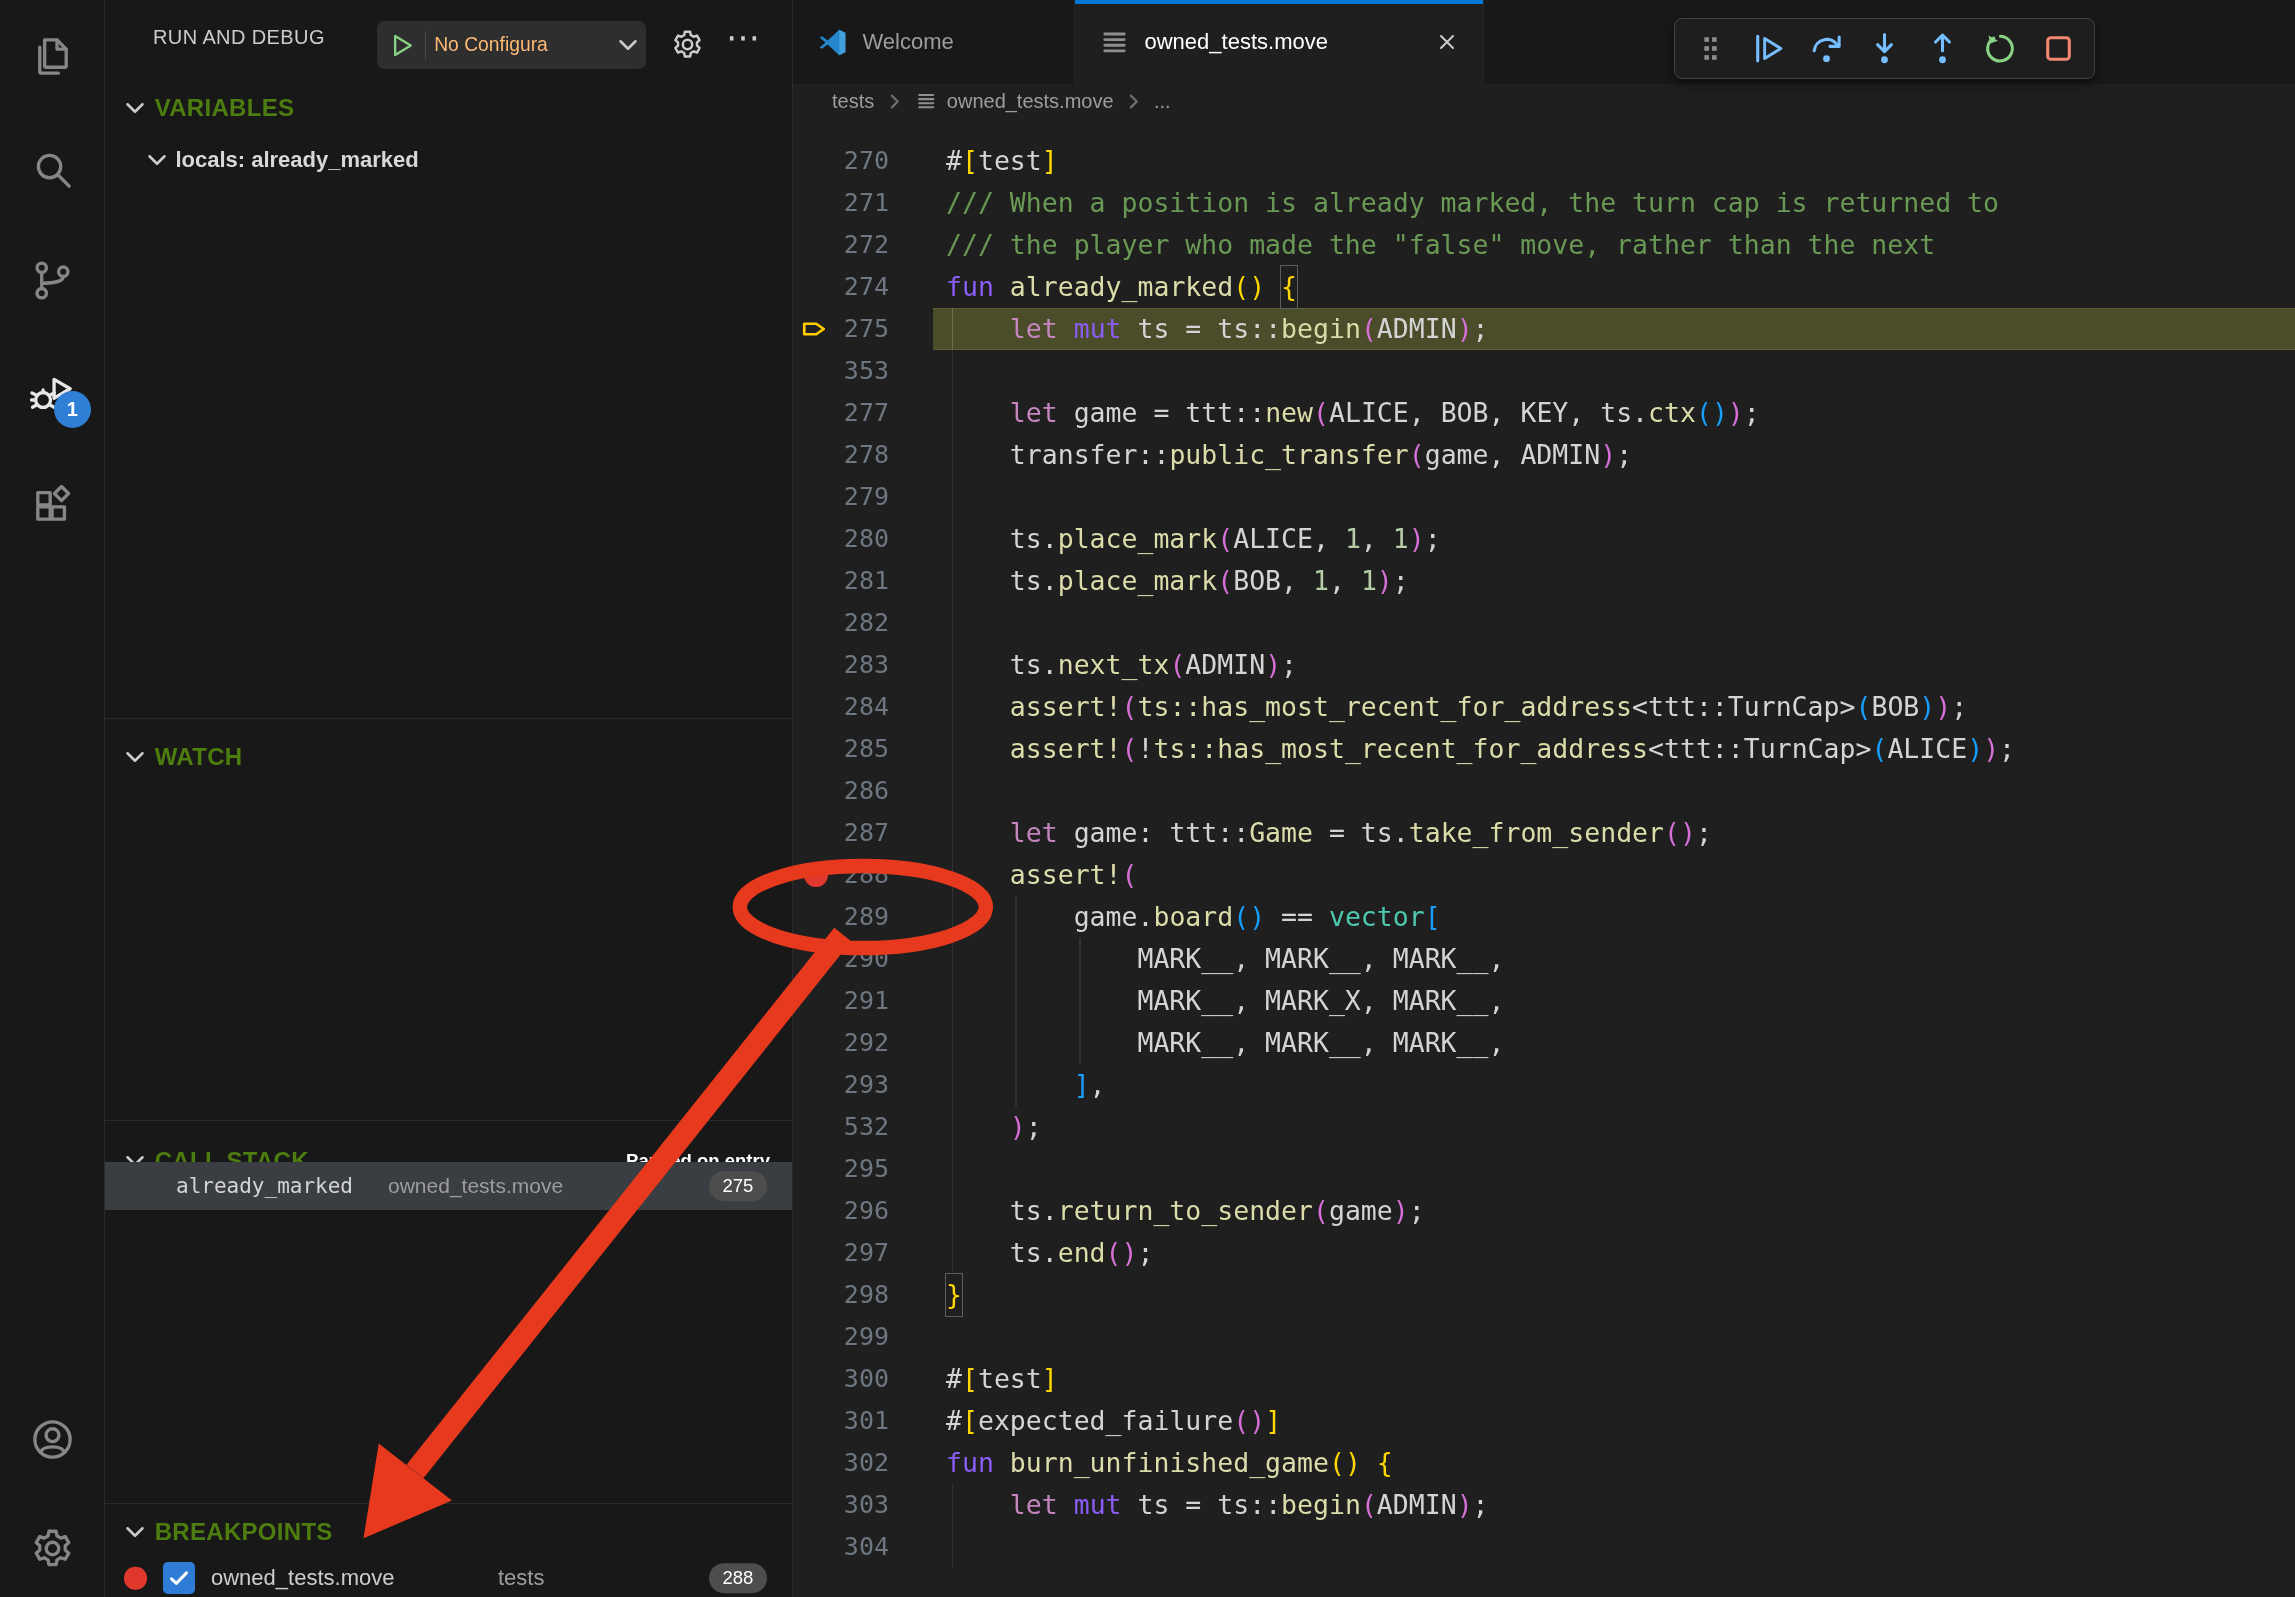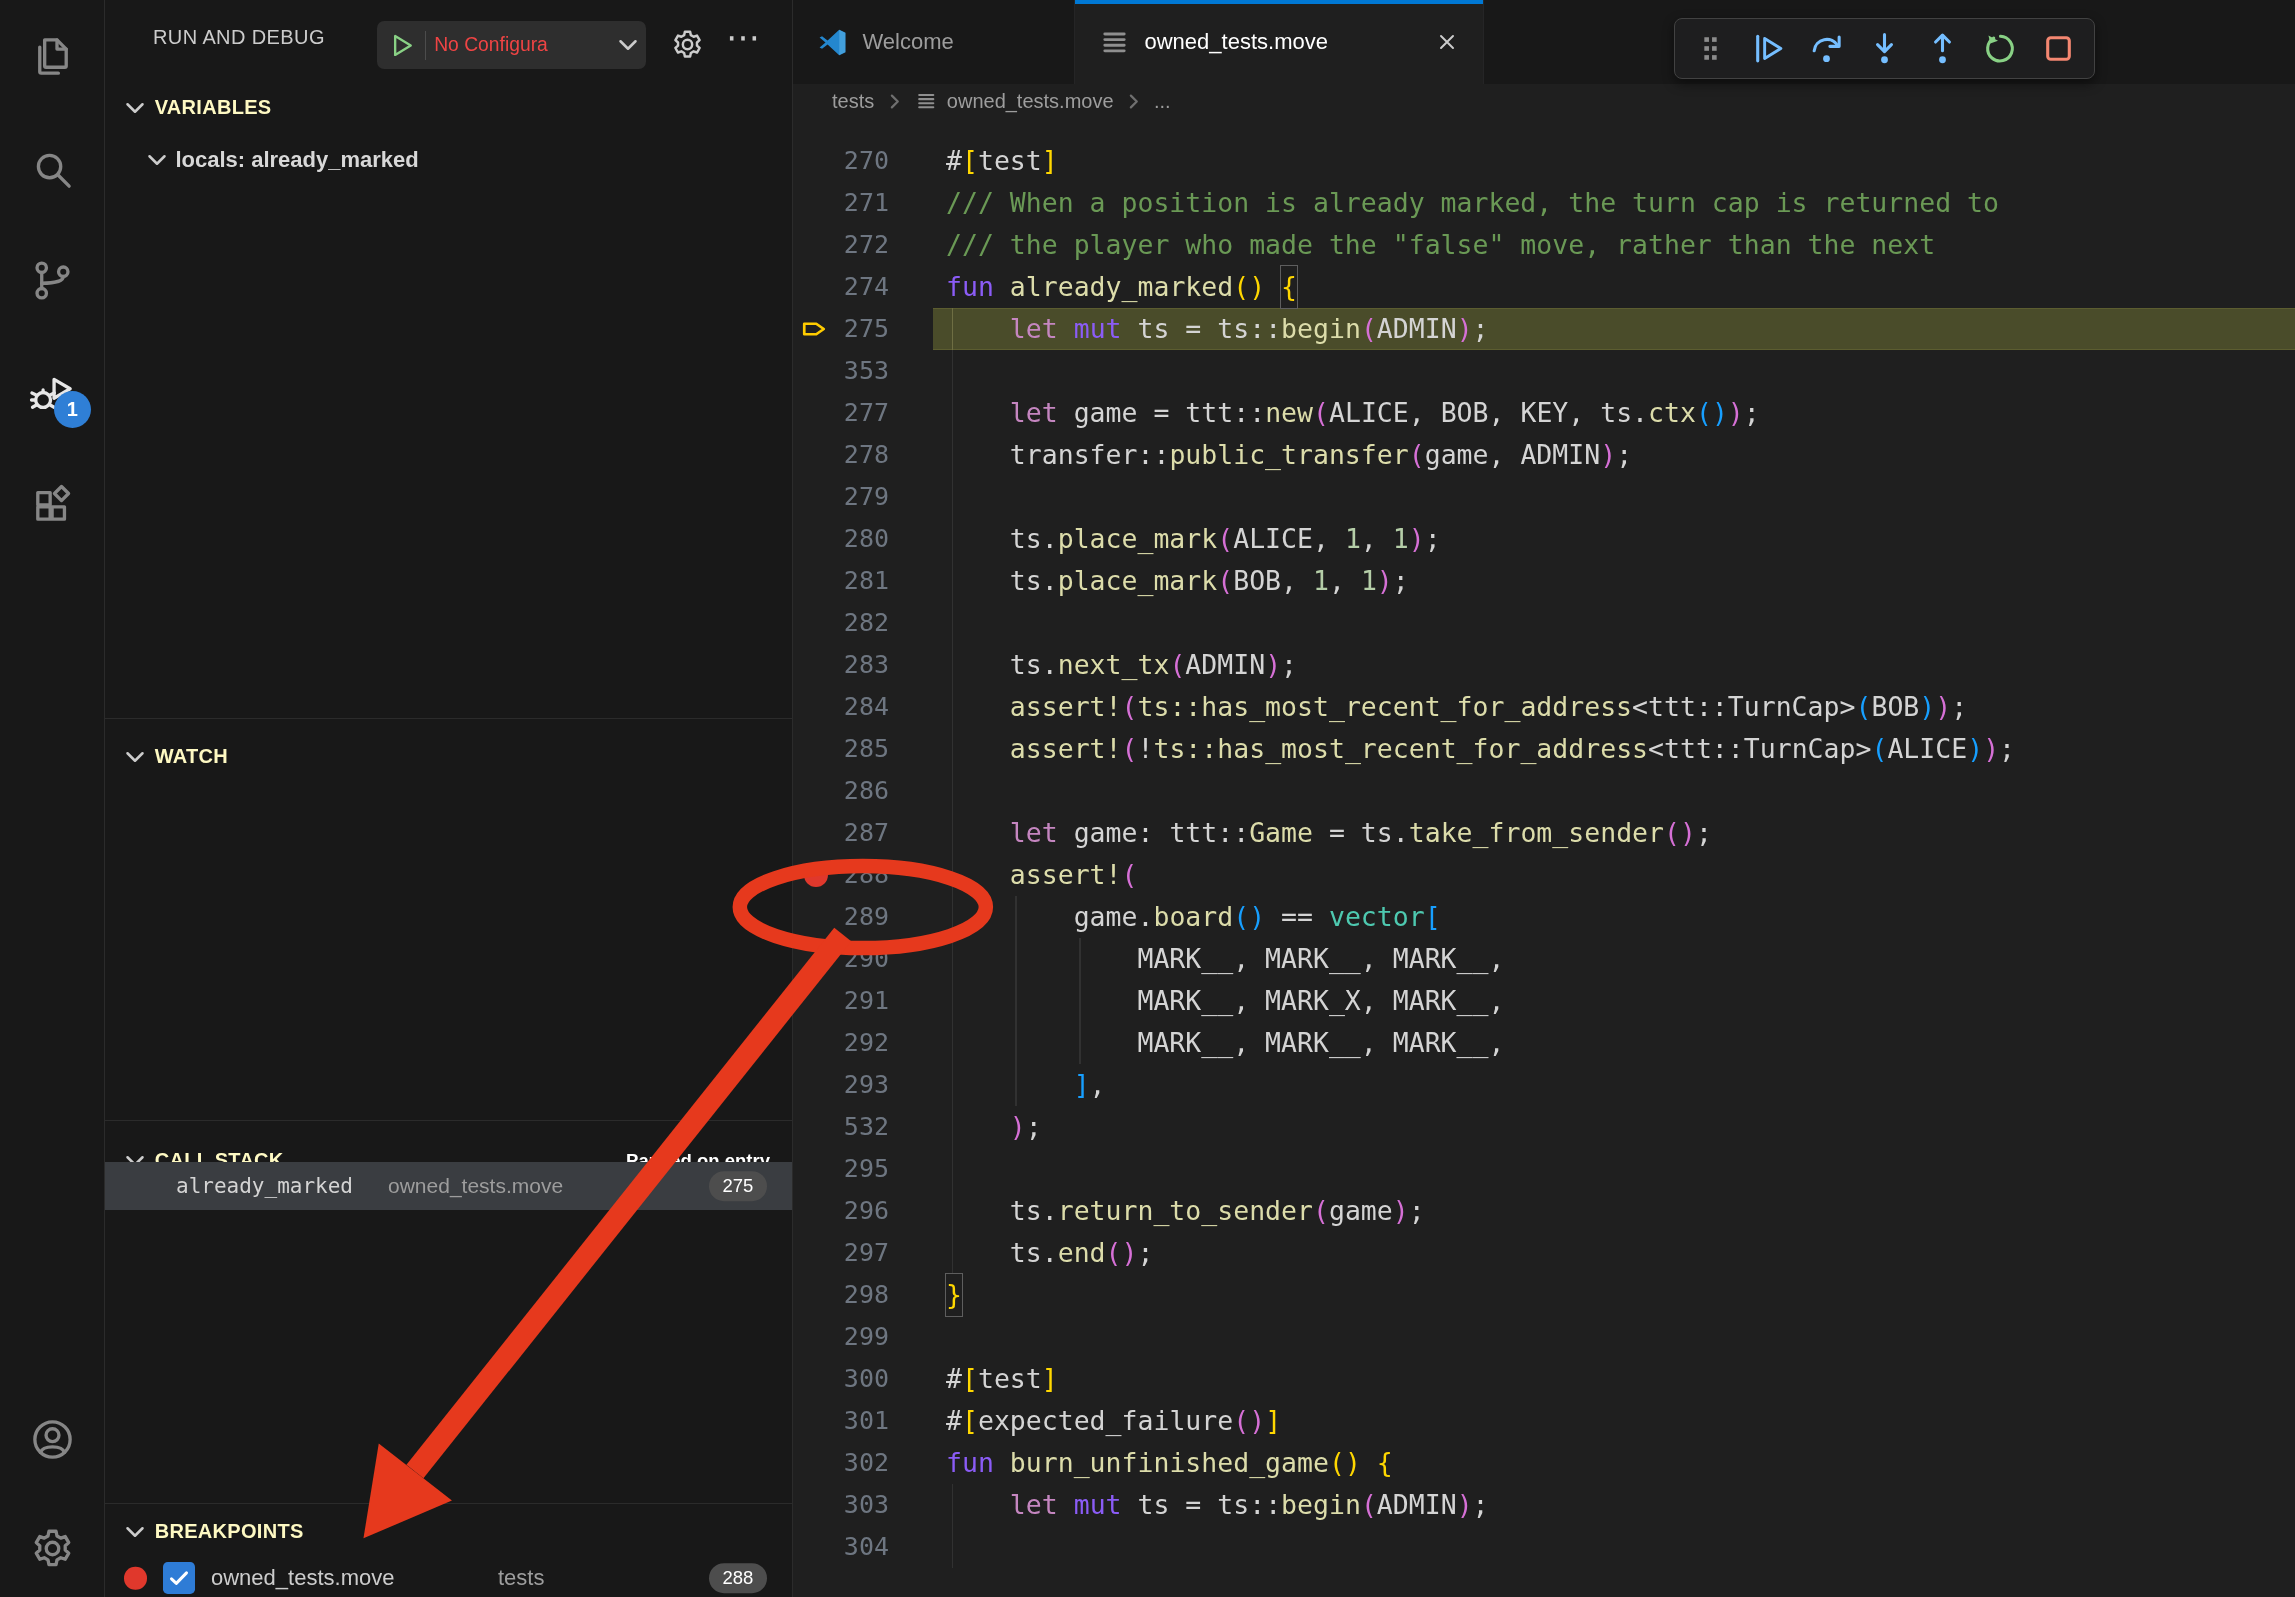--- a/index.html
+++ b/index.html
@@ -18,32 +18,32 @@
 
   
   .sidebar{width:688px;flex:none;background:#181818;border-right:0.8px solid #2b2b2b;position:relative;color:#cccccc}
   .sb-title{position:absolute;left:48px;top:0;height:74px;display:flex;align-items:center;
     font-size:20px;font-weight:400;letter-spacing:0.4px;color:#cccccc;white-space:nowrap}
   .cfg{position:absolute;left:272px;top:21px;width:269px;height:48px;background:#2e2e2e;border-radius:7.2px;
     display:flex;align-items:center}
   .cfg-play{margin-left:9.7px;display:flex}
   .cfg-play svg{width:29px;height:29px}
   .cfg-sep{width:0.8px;height:29px;background:#4c4c4c;margin:0 8px 0 9.7px}
-  .cfg-label{font-size:19.3px;color:#ef4444;white-space:nowrap;overflow:hidden;max-width:146px}
+  .cfg-label{font-size:19.3px;color:#fdba74;white-space:nowrap;overflow:hidden;max-width:146px}
   .cfg-chev{margin-left:auto;margin-right:6.4px;display:flex;color:#cccccc}
   .cfg-chev svg{width:24px;height:24px}
   .sb-gear{position:absolute;left:557px;top:19.3px;width:50px;height:50px;display:flex;align-items:center;
     justify-content:center;color:#cccccc}
   .sb-gear svg{width:35px;height:35px}
   .sb-dots{position:absolute;left:621px;top:0;height:74px;display:flex;align-items:center;
     font-size:34px;color:#cccccc;letter-spacing:2.4px}
   .sec-h{position:absolute;left:0;right:0;height:39px;display:flex;align-items:center;padding-left:17.7px;gap:8px}
   .sec-h .chev{display:flex;color:#cccccc}
   .sec-h .chev svg{width:24px;height:24px}
-  .sec-t{font-size:20px;font-weight:700;letter-spacing:0.3px;color:#fef9c3}
+  .sec-t{font-size:24px;font-weight:700;letter-spacing:0.3px;color:#4d7c0f}
   .sep{position:absolute;left:0;right:0;height:0.8px;background:#2b2b2b}
   .locals-row{position:absolute;left:0;right:0;top:138px;height:43px;display:flex;align-items:center;padding-left:40px;gap:6.4px}
   .locals-row .chev{display:flex;color:#cccccc}
   .locals-row .chev svg{width:24px;height:24px}
   .locals-label{font-size:22px;font-weight:600;color:#d8d8d8}
   .cs-status{position:absolute;right:22px;font-size:18.5px;font-weight:700;color:#ffffff}
   .cs-row{position:absolute;left:0;right:0;top:1162px;height:48px;background:#3a3d41;display:flex;align-items:center}
   .cs-name{font-family:"DejaVu Sans Mono",monospace;font-size:21px;color:#d4d4d4;margin-left:71px}
   .cs-file{font-size:21px;color:#9d9d9d;margin-left:35px}
   .badge{position:absolute;right:25px;top:50%;transform:translateY(-50%);background:#4d4d4d;color:#ffffff;

